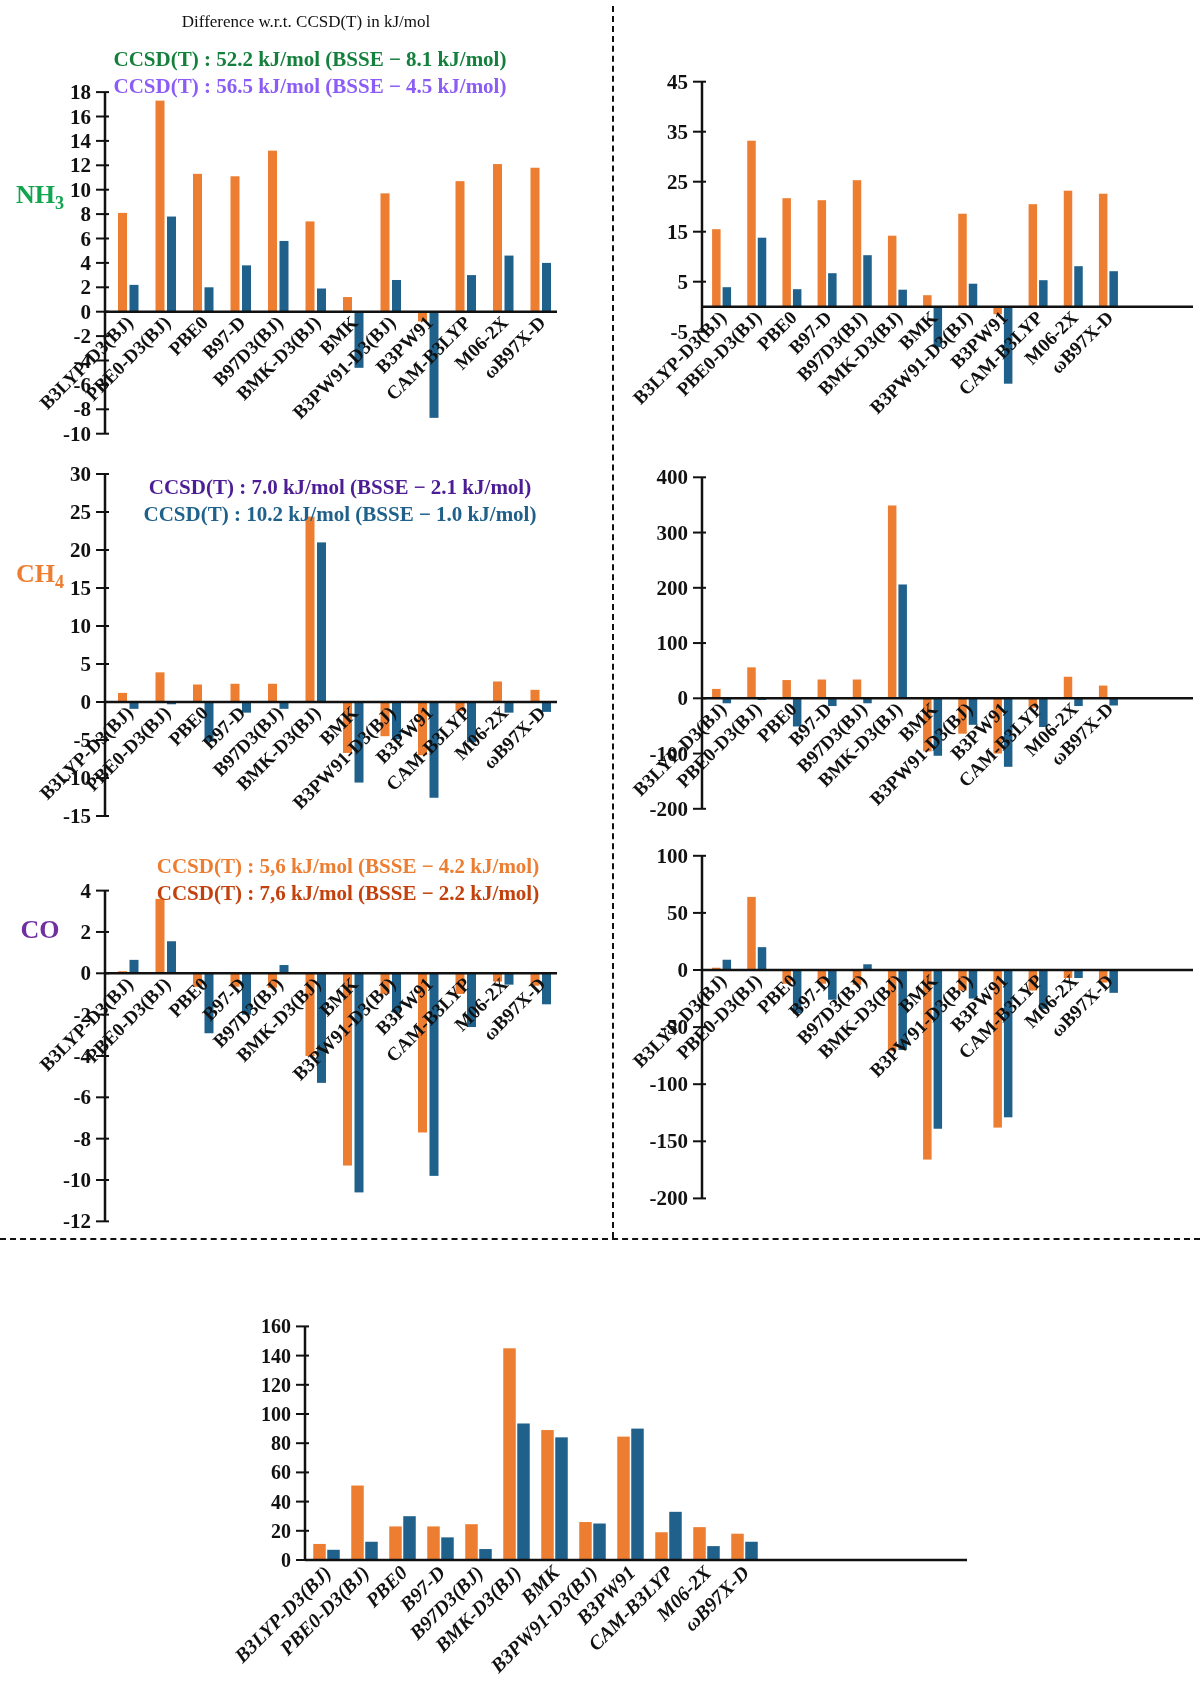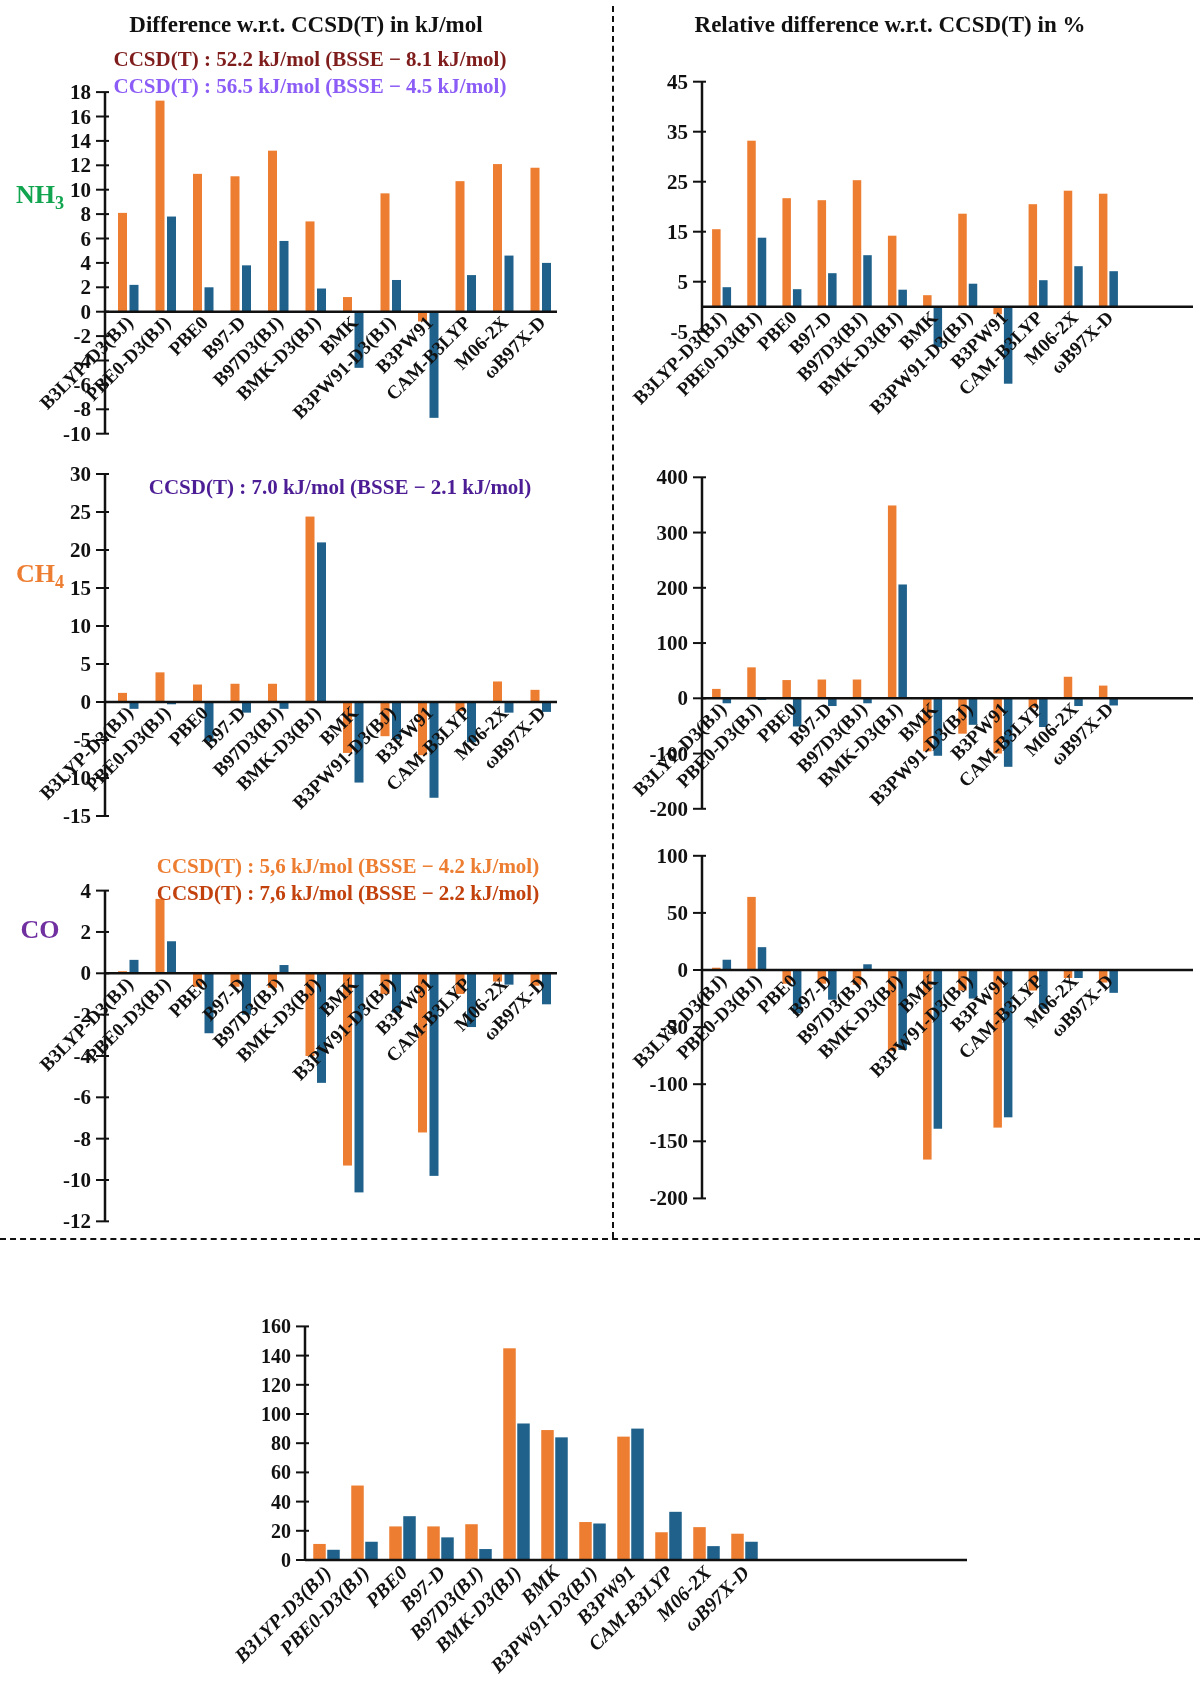--- a/index.html
+++ b/index.html
@@ -1,19 +1,19 @@
 <!DOCTYPE html>
 <html><head>
 <meta charset="utf-8">
 <style>
   html,body{margin:0;padding:0;background:#ffffff;}
   body{font-family:"Liberation Serif","DejaVu Serif",serif;color:#111;font-weight:bold;}
   #canvas{position:relative;width:1200px;height:1700px;background:#fff;overflow:hidden;}
   .ovl{position:absolute;text-align:center;line-height:1.15;}
-  .title{font-size:23px;font-weight:bold;}
+  .title{font-size:17px;font-weight:normal;}
   .leg{font-size:21px;font-weight:bold;}
   .leg div{line-height:27px;white-space:nowrap;}
   .mol{font-size:26px;font-weight:bold;}
   .mol sub{font-size:70%;}
   .mardt{font-size:20px;font-weight:bold;line-height:30px;}
   .vdash{position:absolute;left:612px;top:6px;height:1232px;width:0;border-left:2.5px dashed #111;}
   .hdash{position:absolute;left:0;top:1238px;width:1200px;height:0;border-top:2.5px dashed #111;}
   svg{position:absolute;left:0;top:0;}
   svg text{font-family:"Liberation Serif","DejaVu Serif",serif;font-weight:bold;fill:#111;}
 </style>
@@ -428,28 +428,28 @@
         <text transform="translate(674.5,1574) rotate(-45)" text-anchor="end" font-size="20" font-style="italic">CAM-B3LYP</text>
         <text transform="translate(712.5,1574) rotate(-45)" text-anchor="end" font-size="20" font-style="italic">M06-2X</text>
         <text transform="translate(750.5,1574) rotate(-45)" text-anchor="end" font-size="20" font-style="italic">ωB97X-D</text>
       </g>
   </svg>
 
   <div class="vdash"></div>
   <div class="hdash"></div>
 
   <div class="ovl title" style="left:56px;top:12px;width:500px;">Difference w.r.t. CCSD(T) in kJ/mol</div>
-  <div class="ovl title" style="left:630px;top:12px;width:520px;">Relative difference w.r.t. CCSD(T) in %</div>
 
   <div class="ovl leg" style="left:60px;top:46px;width:500px;">
-    <div class="lg-orange" style="color: #7f1d1d;">CCSD(T) : 52.2 kJ/mol (BSSE − 8.1 kJ/mol)</div>
+    <div class="lg-orange" style="color: #15803d;">CCSD(T) : 52.2 kJ/mol (BSSE − 8.1 kJ/mol)</div>
     <div class="lg-blue" style="color: #8b5cf6;">CCSD(T) : 56.5 kJ/mol (BSSE − 4.5 kJ/mol)</div>
   </div>
   <div class="ovl leg" style="left:90px;top:474px;width:500px;">
     <div class="lg-orange" style="color: #4c1d95;">CCSD(T) : 7.0 kJ/mol (BSSE − 2.1 kJ/mol)</div>
+    <div class="lg-blue" style="color: rgb(31, 97, 139);">CCSD(T) : 10.2 kJ/mol (BSSE − 1.0 kJ/mol)</div>
   </div>
   <div class="ovl leg" style="left:98px;top:853px;width:500px;">
     <div class="lg-orange" style="color: rgb(237, 125, 49);">CCSD(T) : 5,6 kJ/mol (BSSE − 4.2 kJ/mol)</div>
     <div class="lg-blue" style="color: #c2410c;">CCSD(T) : 7,6 kJ/mol (BSSE − 2.2 kJ/mol)</div>
   </div>
 
   <div class="ovl mol" style="left: 0px; top: 180px; width: 80px; color: rgb(18, 165, 80);">
     <span>NH</span><sub>3</sub>
   </div>
   <div class="ovl mol" style="left: 0px; top: 559px; width: 80px; color: rgb(237, 125, 49);">

